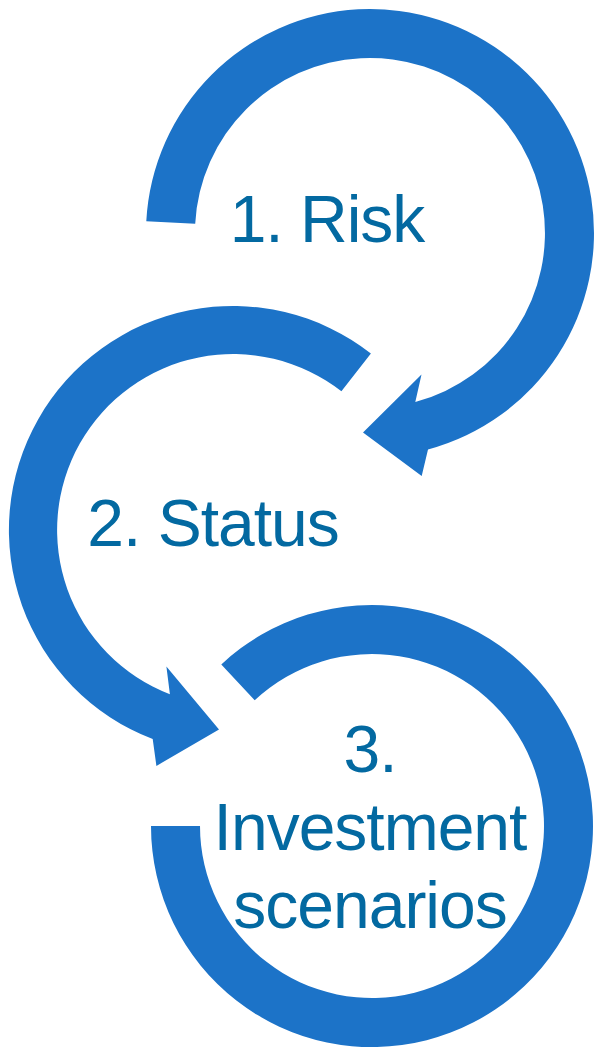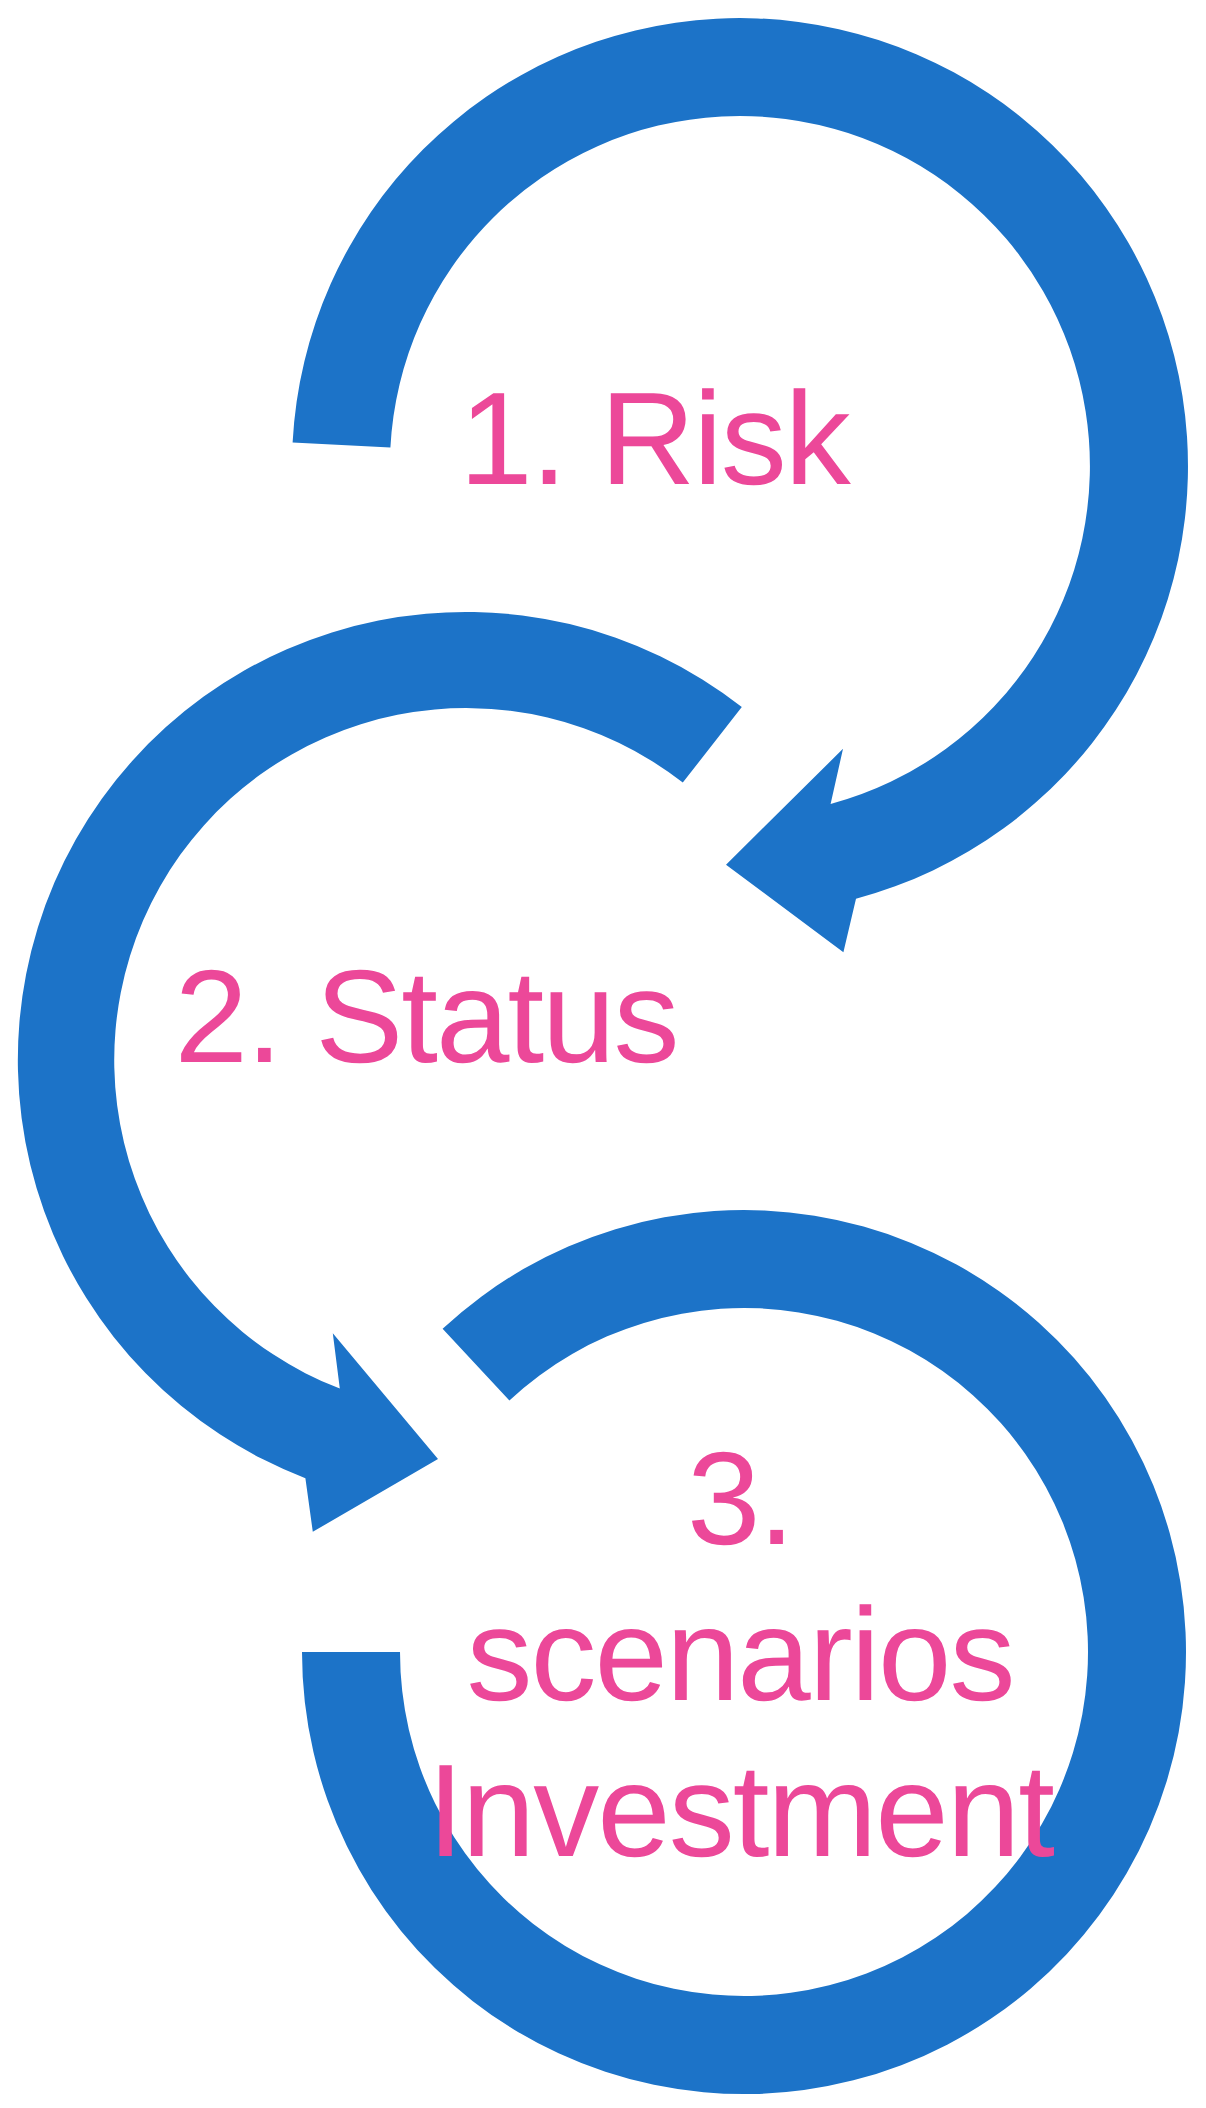--- a/index.html
+++ b/index.html
@@ -20,42 +20,42 @@
     left: 0;
     top: 0;
   }
   .step-label {
     position: absolute;
     transform: translate(-50%, -50%);
     text-align: center;
     font-size: 66px;
     line-height: 78px;
     letter-spacing: -1px;
-    color: #ec4899;
+    color: #0369a1;
     white-space: nowrap;
   }
 </style>
 </head>
 <body>
 
 <div class="canvas">
 
   <svg class="arrows-svg" width="603" height="1054" viewBox="0 0 603 1054">
     <path id="ring-0" d="M 146.3 221.3 A 224 224 0 1 1 428.0 449.4 L 421.7 476.1 L 363.0 432.4 L 421.5 374.4 L 415.3 402.0 A 175 175 0 1 0 195.2 223.8 Z" fill="#1C73C8"></path>
     <path id="ring-1" d="M 370.9 353.5 A 224 224 0 1 0 152.7 739.1 L 156.4 765.9 L 219.0 729.5 L 166.4 666.6 L 169.9 694.3 A 176 176 0 1 1 341.4 391.3 Z" fill="#1C73C8"></path>
     <path id="ring-2" d="M 221.3 664.4 A 221 221 0 1 1 151.0 826.0 L 200.0 826.0 A 172 172 0 1 0 254.7 700.2 Z" fill="#1C73C8"></path>
   </svg>
 
   <div class="step-label" style="left:327px; top:219px;">
     <div>1. Risk</div>
   </div>
 
-  <div class="step-label" style="left:213px; top:508px;">
+  <div class="step-label" style="left:213px; top:523px;">
     <div>2. Status</div>
   </div>
 
   <div class="step-label" style="left:370px; top:827px;">
     <div>3.</div>
+    <div>Investment</div>
     <div>scenarios</div>
-    <div>Investment</div>
   </div>
 
 </div>
 
 </body></html>

